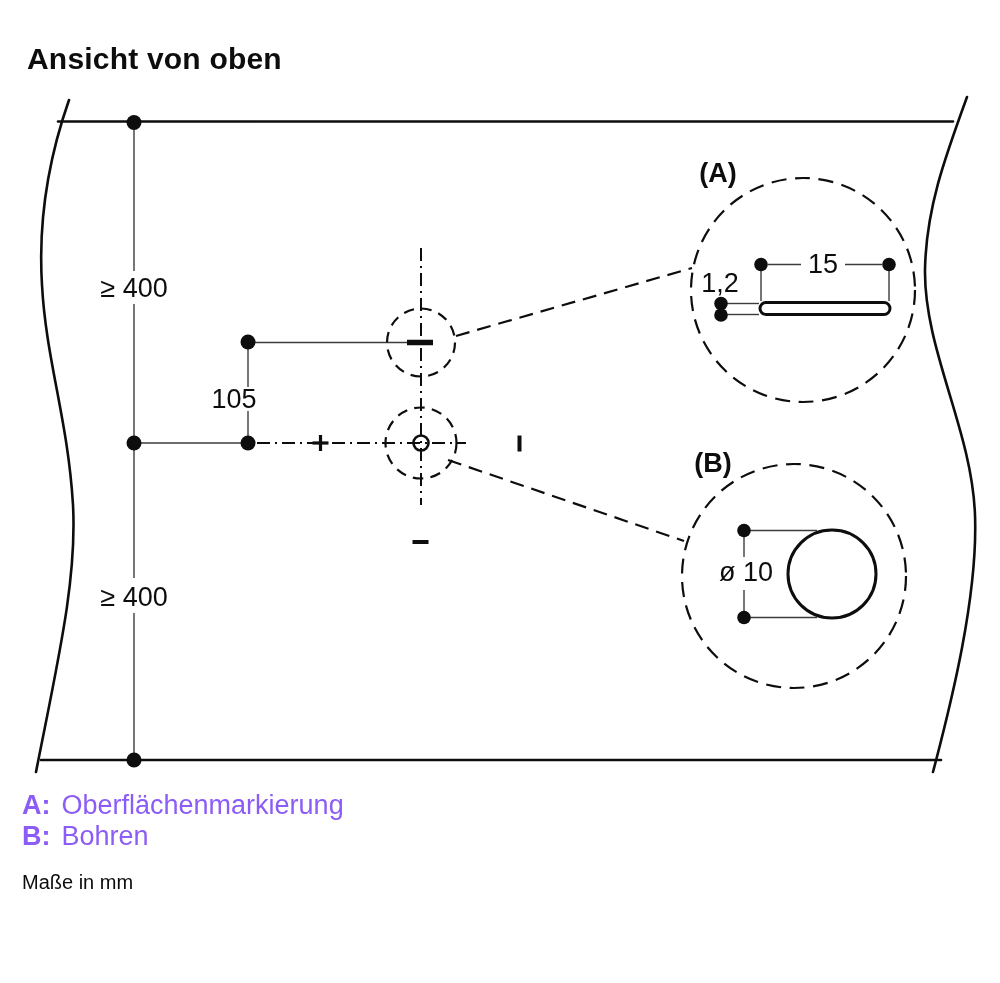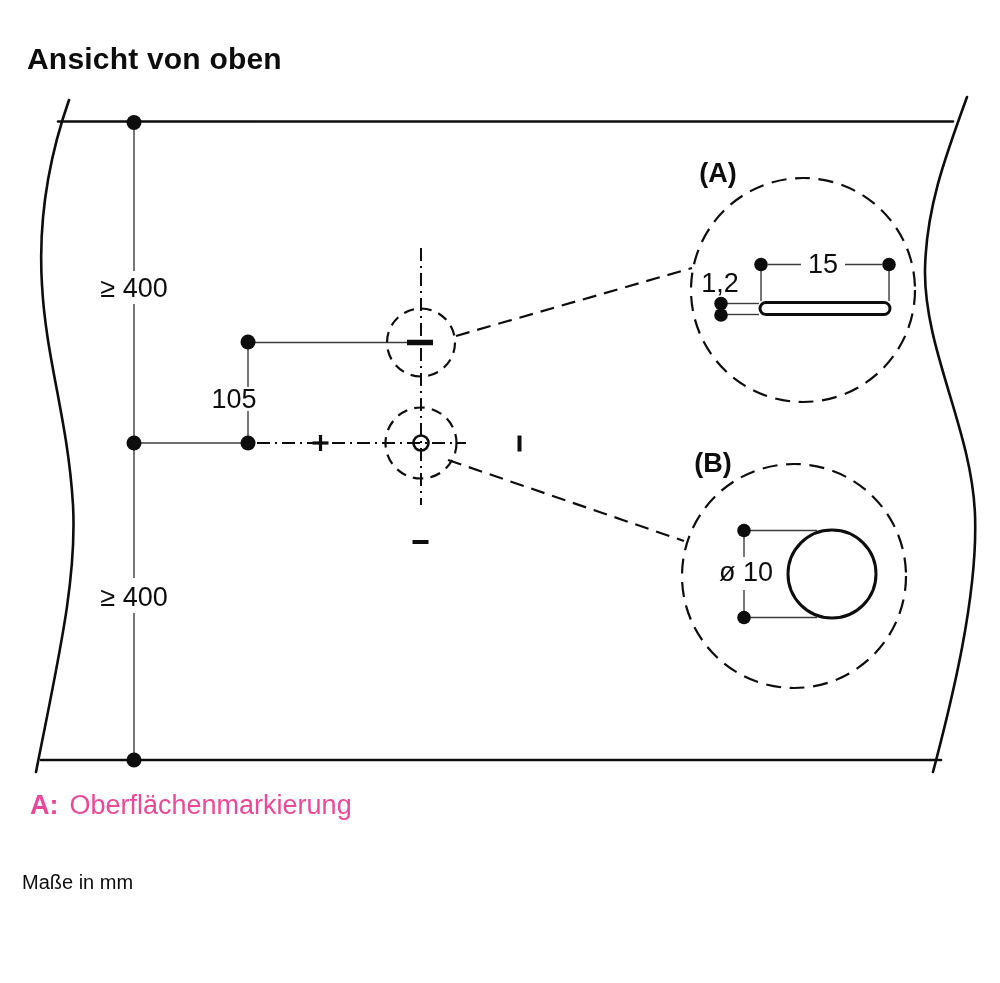--- a/index.html
+++ b/index.html
@@ -25,25 +25,25 @@
     letter-spacing: 0.2px;
     color: #0d0d0d;
   }
   .diagram-svg {
     position: absolute;
     left: 0;
     top: 0;
   }
   .legend {
     position: absolute;
-    left: 30px;
+    left: 22px;
     top: 790px;
     font-size: 27px;
     line-height: 31px;
-    color: #ec4899;
+    color: #8b5cf6;
   }
   .legend-row { white-space: nowrap; }
   .legend-key {
     font-weight: 700;
     margin-right: 11px;
   }
   .units-note {
     position: absolute;
     left: 22px;
     top: 871px;
@@ -159,17 +159,20 @@
       <circle class="dot" cx="744" cy="530.5" r="6.8"></circle>
       <circle class="dot" cx="744" cy="617.5" r="6.8"></circle>
       <text class="dim-text" x="746" y="581">ø 10</text>
     </g>
   </svg>
 
   <div class="legend">
     <div class="legend-row">
       <span class="legend-key">A:</span><span>Oberflächenmarkierung</span>
     </div>
+    <div class="legend-row">
+      <span class="legend-key">B:</span><span>Bohren</span>
+    </div>
   </div>
 
   <div class="units-note">Maße in mm</div>
 
 </div>
 
 </body></html>

